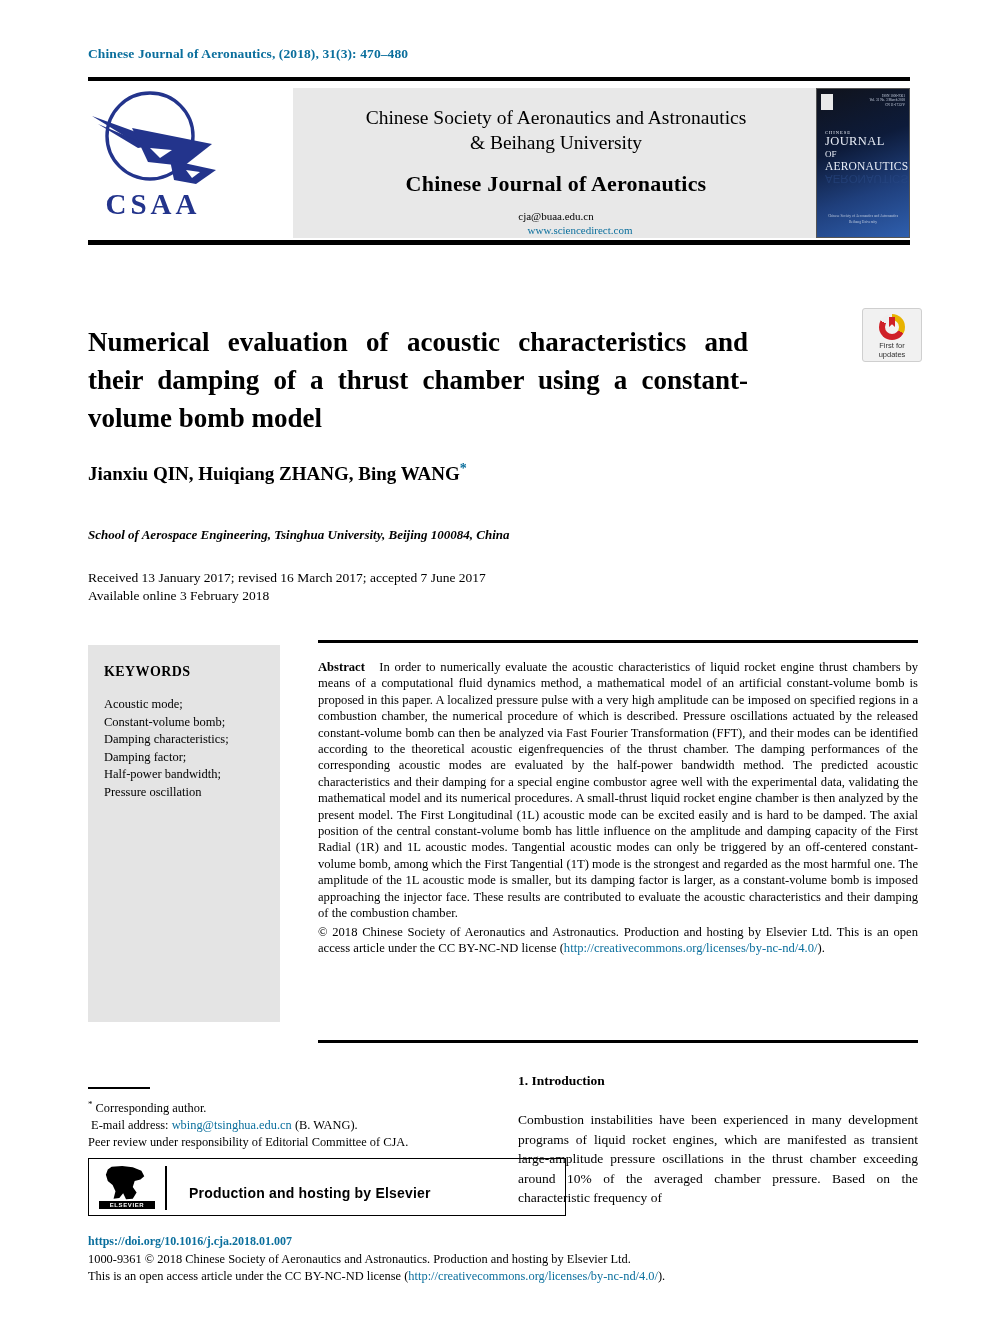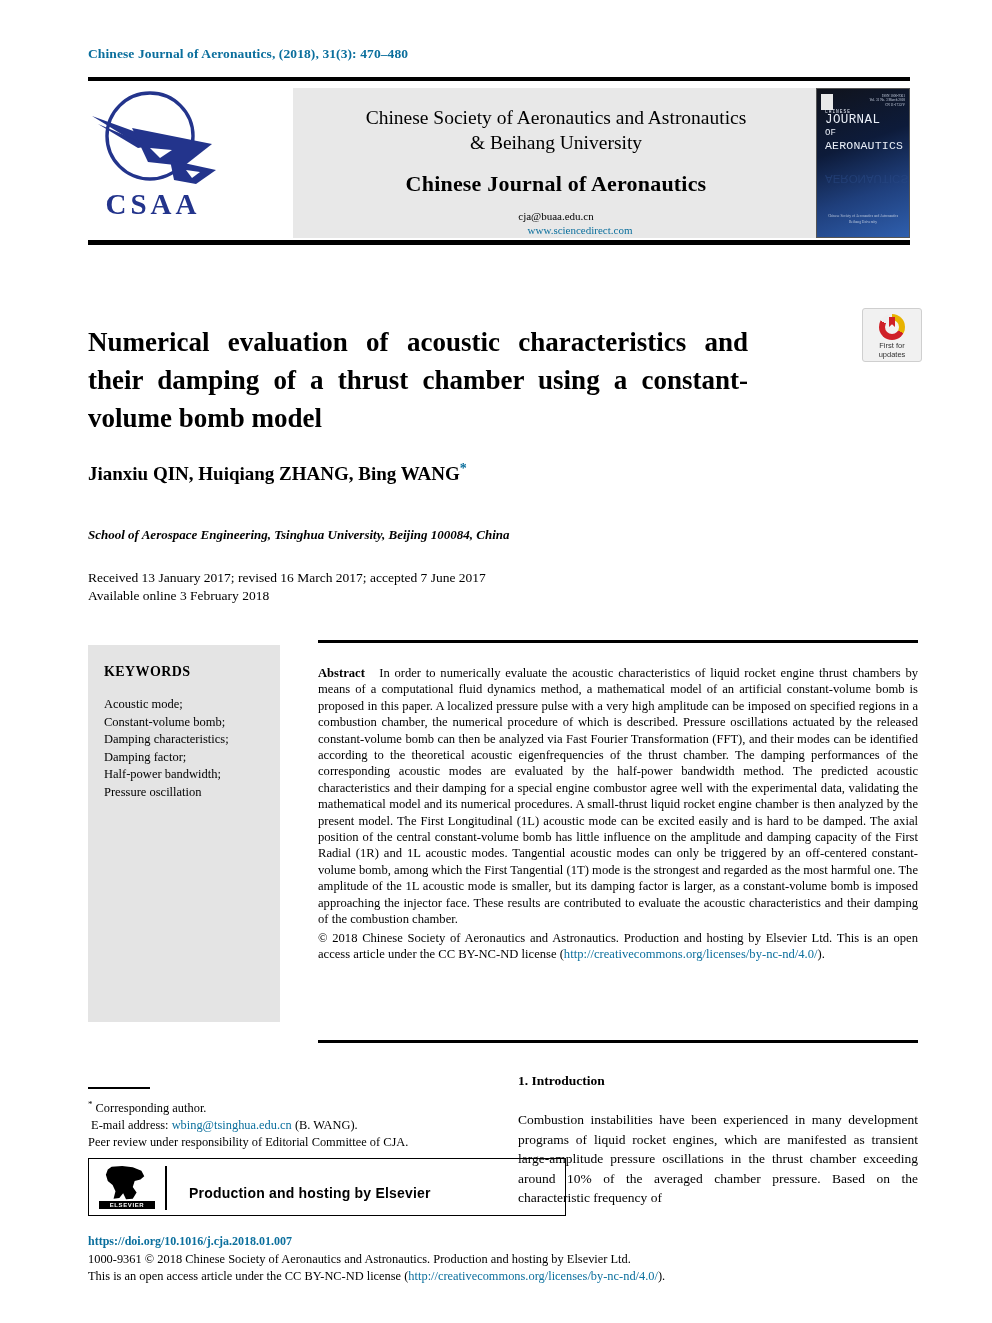--- a/index.html
+++ b/index.html
@@ -62,22 +62,22 @@
   }
   .cover-issn{
     position:absolute;right:4px;top:5px;text-align:right;
     color:#cfd8e8;font-size:3.4px;line-height:4.4px;
   }
   .cover-elsevier{
     position:absolute;left:4px;top:5px;width:12px;height:16px;
     background:#e9e9e9;
   }
   .cover-title{
-    position:absolute;left:8px;top:20px;width:76px;color:#e9eef7;
-    font-family:Liberation Mono, monospace;
+    position:absolute;left:8px;top:41px;width:76px;color:#e9eef7;
+    font-family:Liberation Serif, serif;
   }
   .cv-chinese{font-size:4.5px;letter-spacing:1px;}
   .cv-j{font-size:12.5px;line-height:13.5px;letter-spacing:.4px;}
   .cv-of{font-size:9px;line-height:11px;}
   .cv-a{font-size:11.5px;line-height:13px;letter-spacing:.2px;}
   .cover-reflect{
     position:absolute;left:8px;top:84px;width:76px;color:#2a4a86;
     font-family:"Liberation Sans",sans-serif;font-size:11.5px;
     transform:scaleY(-1);opacity:.55;
   }
@@ -141,21 +141,21 @@
   .kw-list{
     margin:16px 0 0 16px;font-size:12.5px;line-height:17.5px;
   }
 
   
   .abs-col{
     position:absolute;left:318px;top:640px;width:600px;
   }
   .abs-rule{height:3px;background:#000;}
   .abs-body{
-    margin-top:22px;font-size:12.6px;line-height:16.4px;
+    margin-top:16px;font-size:12.6px;line-height:16.4px;
     text-align:justify;
   }
   .abs-label{font-weight:bold;}
   .abs-copy{
     margin-top:2px;font-size:12.6px;line-height:16.4px;text-align:justify;
   }
   .abs-rule-bottom{
     position:absolute;left:318px;top:1040px;width:600px;height:3px;background:#000;
   }
   a.lnk{color:#0b6f9d;text-decoration:none;}

